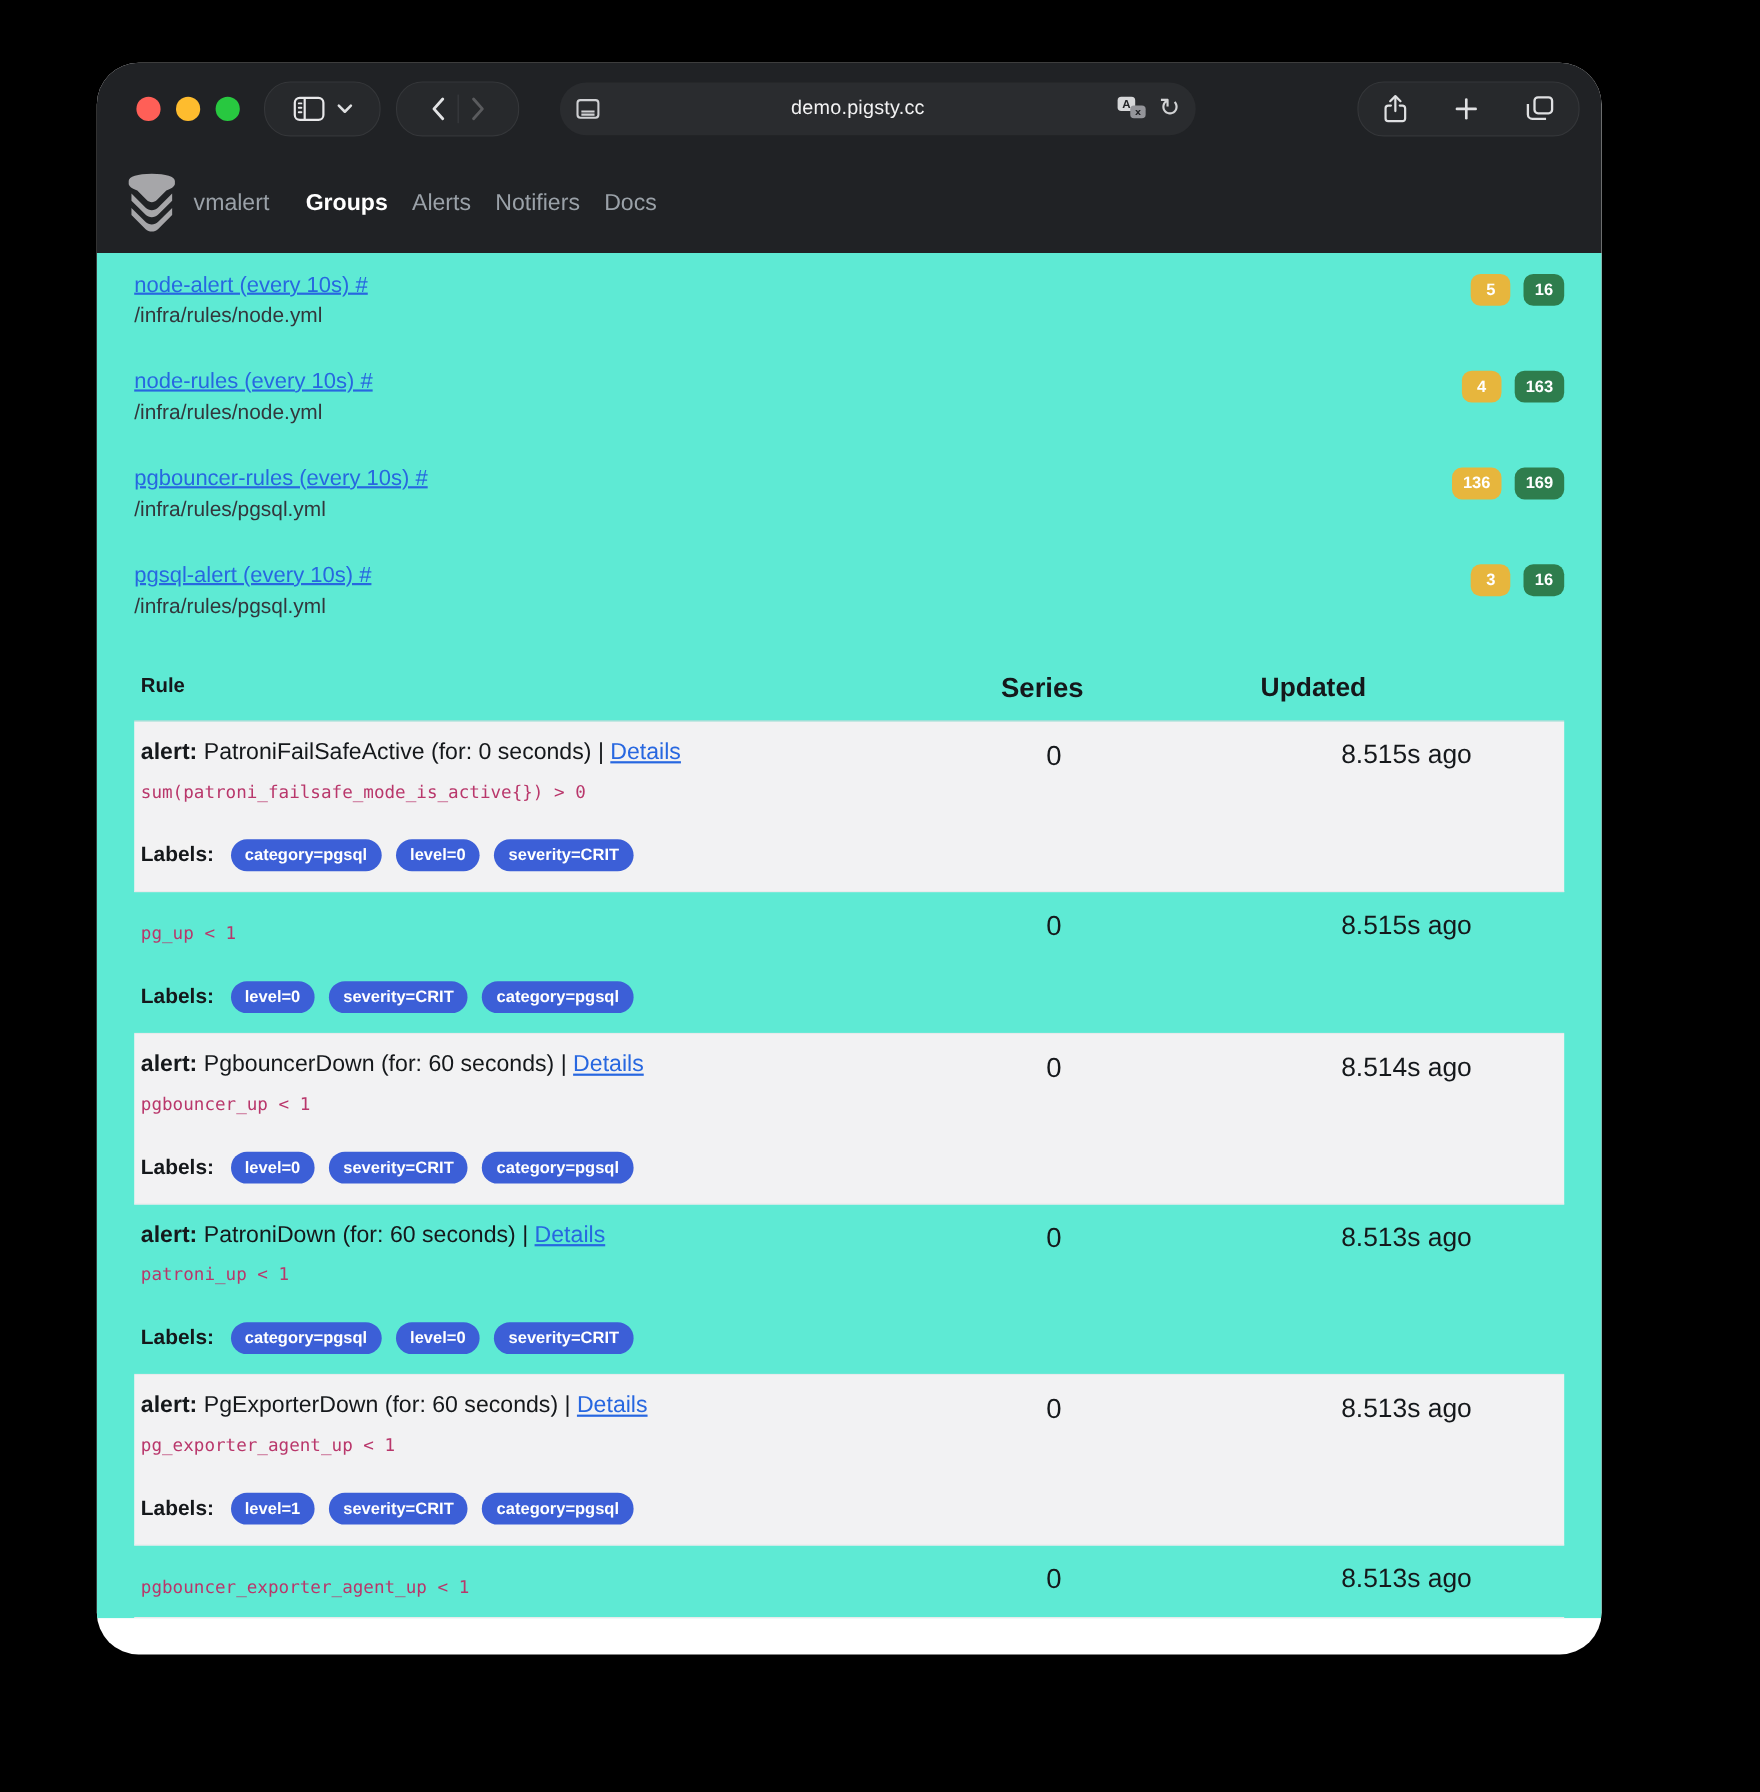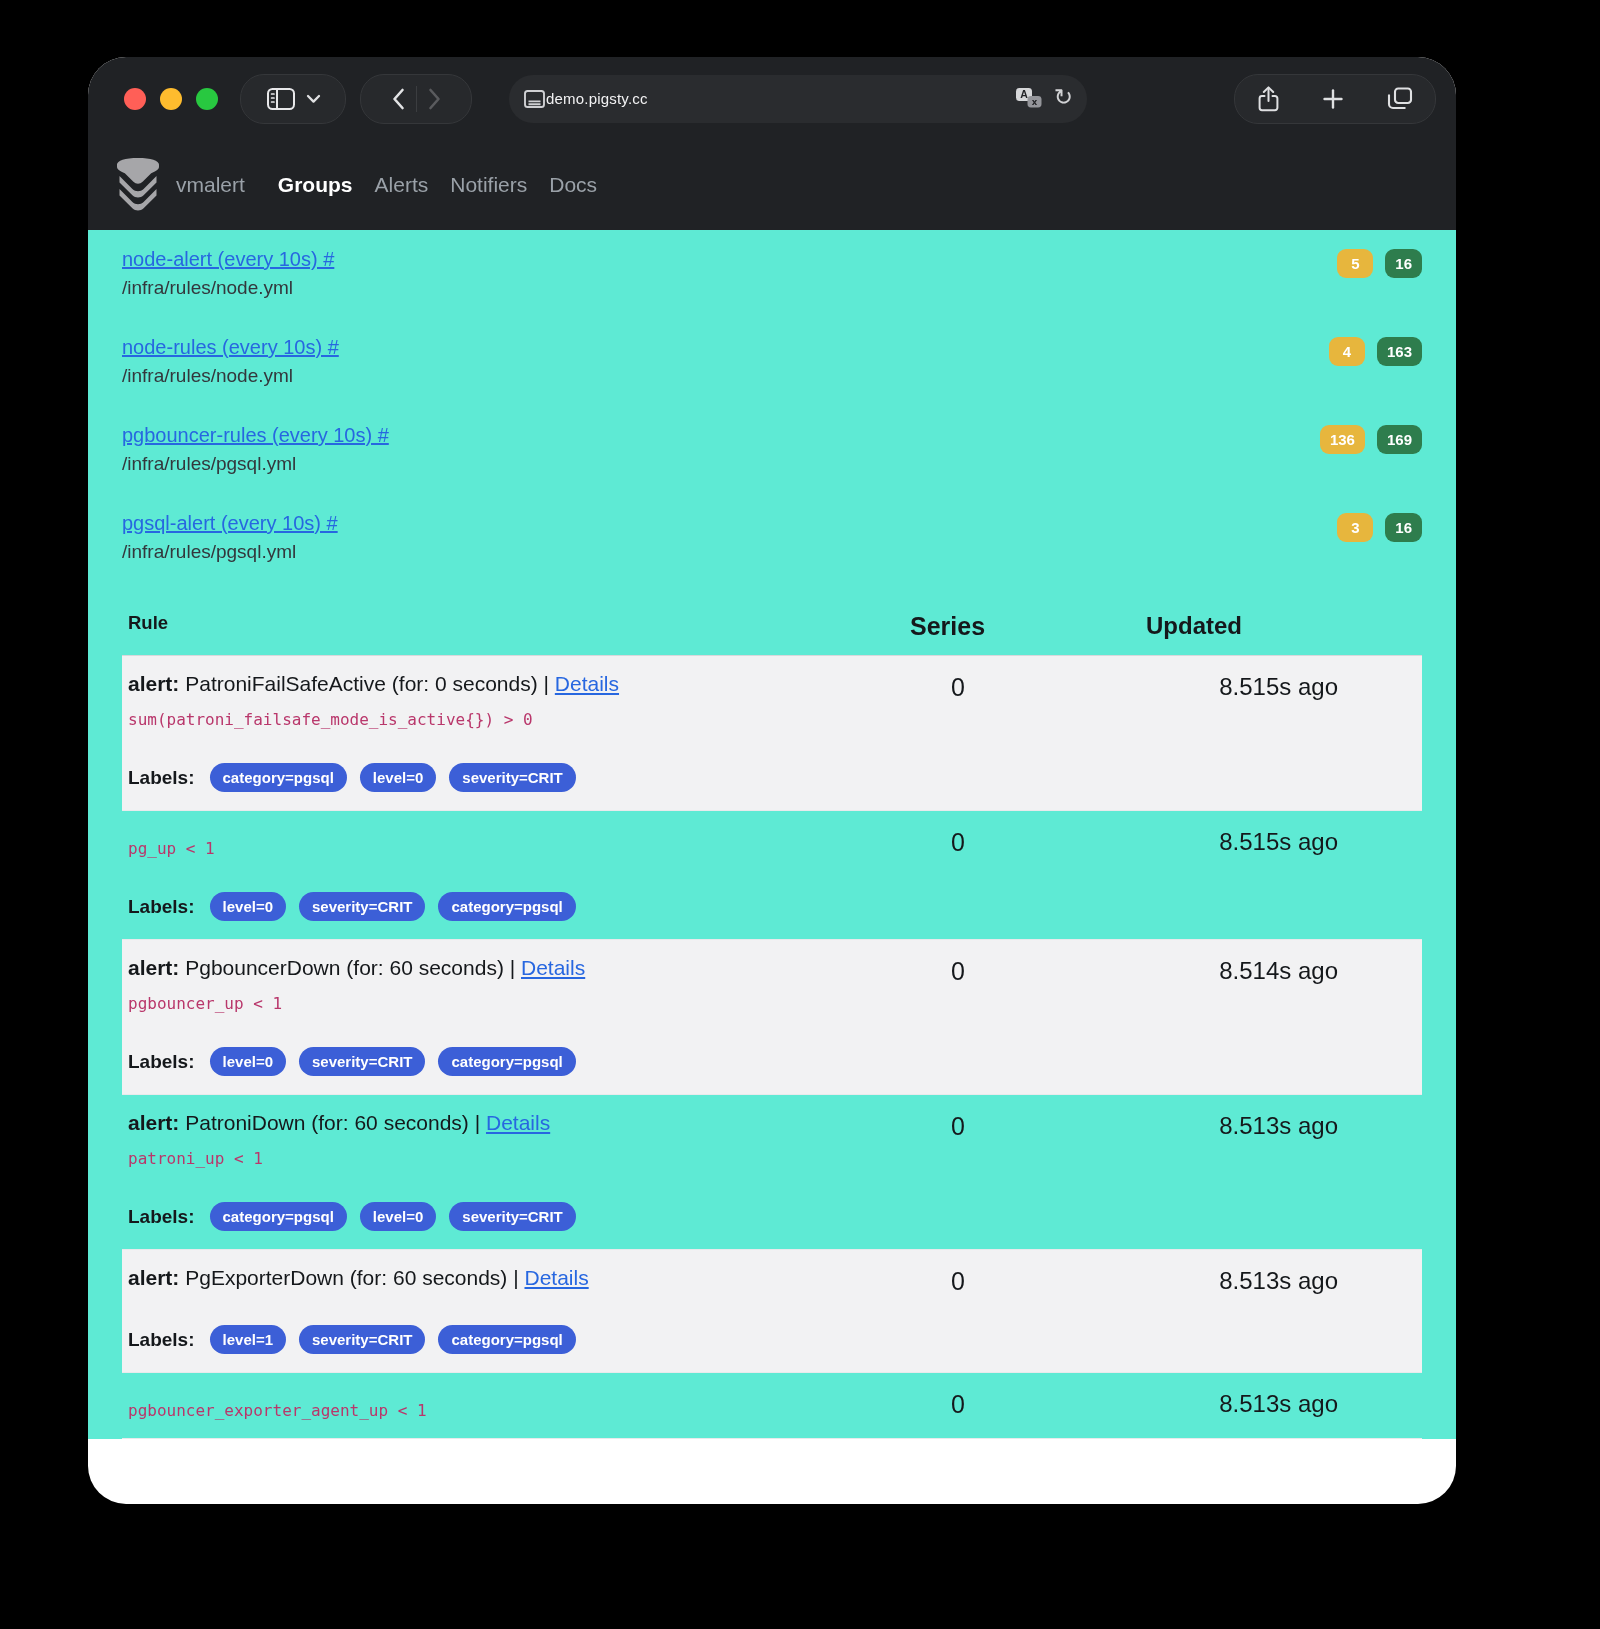--- a/index.html
+++ b/index.html
@@ -11,21 +11,21 @@
   .lights{display:flex;gap:14px;margin-left:18px;margin-right:22px;}
   .light{width:22px;height:22px;border-radius:50%;}
   .light.red{background:#ff5f57}.light.yellow{background:#febc2e}.light.green{background:#28c840}
   .pillbtn{height:48px;border-radius:24px;background:#27292c;border:1px solid #35373a;
     display:flex;align-items:center;justify-content:center;}
   .sidebar-pill{width:104px;gap:10px;margin-right:14px;}
   .nav-pill{width:110px;gap:0;}
   .nav-pill .sep{width:1px;height:26px;background:#3b3d40;margin:0 10px;}
   .urlbar{height:48px;flex:0 0 550px;margin-left:37px;border-radius:24px;background:#2a2c2f;
     display:flex;align-items:center;padding:0 14px;color:#f2f2f3;}
-  .urlbar .url{flex:1;font-size:15px;letter-spacing:.2px;}
+  .urlbar .url{flex:1;text-align:center;font-size:18px;letter-spacing:.2px;}
   .url-right{display:flex;align-items:center;gap:10px;}
   .right-pill{width:172px;margin-left:auto;margin-right:2px;justify-content:space-around;padding:0 14px;gap:26px;}
   .icn{display:inline-flex;align-items:center;justify-content:center;color:#dfe0e2;}
   .icn.dim{color:#5c5d60;}
   .reload-glyph{font-size:23px;color:#d2d3d5;transform:translateY(-1px);}
   
   .vm-nav{height:90px;background:#202225;display:flex;align-items:center;padding:0 26px;}
   .vm-logo{margin-right:14px;display:flex;}
   .brand{color:#9aa1a8;font-size:21px;margin-right:22px;}
   .vm-nav .navitem{color:#9aa1a8;font-size:21px;margin:0 11px;cursor:pointer;}
@@ -286,20 +286,21 @@
     <div class="cell-updated">8.513s ago</div>
   </div>
 
   <div class="trow">
     <div class="cell-rule">
       <div class="alert-line">
         <span class="alert-key">alert:</span>
         <span class="alert-name">PgExporterDown (for: 60 seconds) |</span>
         <a class="details-link">Details</a>
       </div>
+      <code class="expr">pg_exporter_agent_up &lt; 1</code>
       <div class="labels-line">
         <span class="labels-cap">Labels:</span>
       <span class="pill">level=1</span>
               <span class="pill">severity=CRIT</span>
               <span class="pill">category=pgsql</span>
             </div>
     </div>
     <div class="cell-series">0</div>
     <div class="cell-updated">8.513s ago</div>
   </div>

